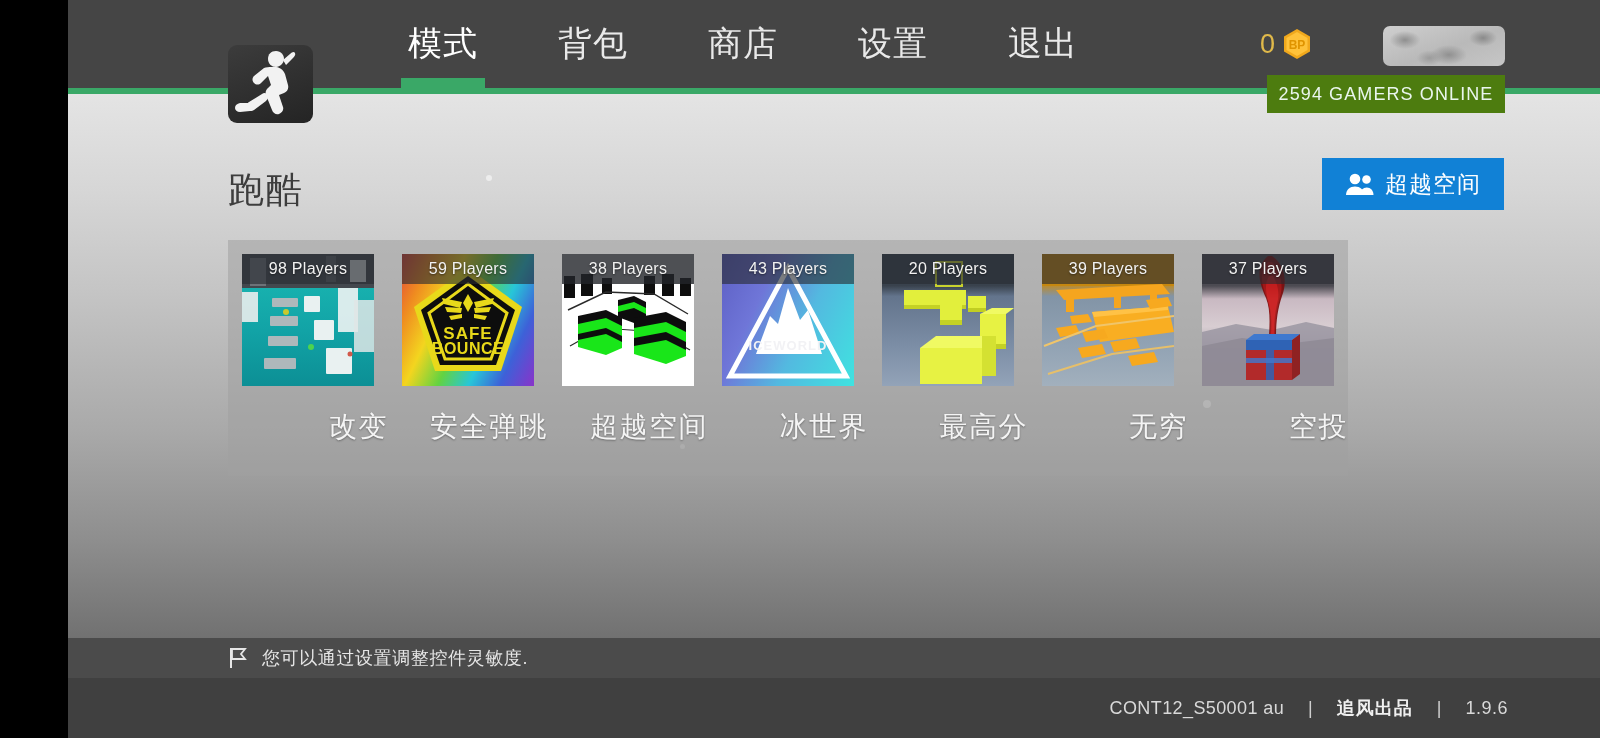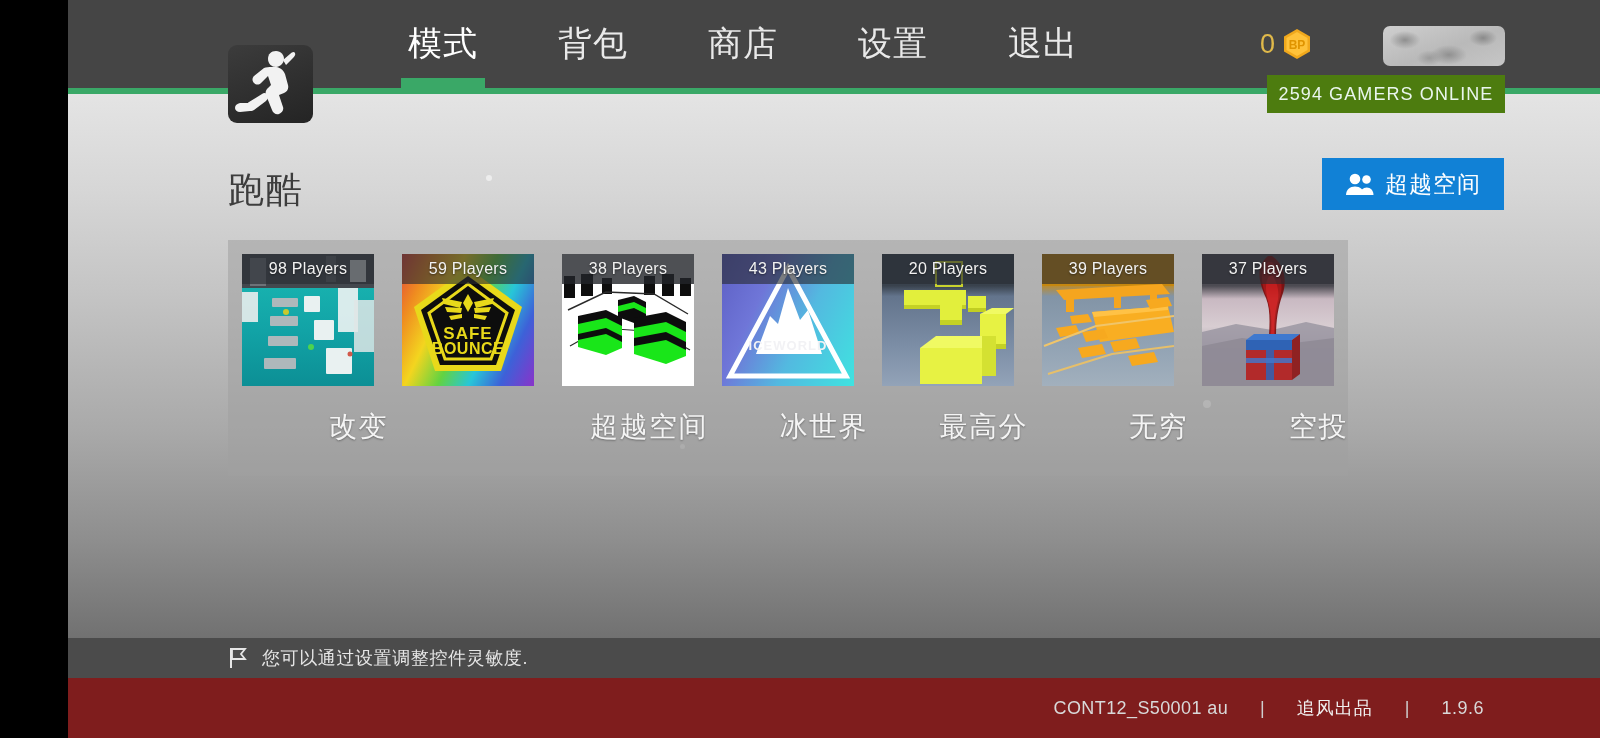--- a/index.html
+++ b/index.html
@@ -162,29 +162,29 @@
   .tip-bar {
     position: absolute; left: 0; top: 638px; width: 1532px; height: 40px;
     background: #4b4b4b;
     display: flex; align-items: center;
   }
   .tip-flag { margin-left: 160px; margin-right: 14px; display: block; }
   .tip-text { color: #e6e6e6; font-size: 18px; letter-spacing: 0.6px; }
 
   .footer {
     position: absolute; left: 0; top: 678px; width: 1532px; height: 60px;
-    background: #7f1d1d;
+    background: #404040;
     display: flex; align-items: center; justify-content: flex-end;
-    padding-right: 116px;
-    gap: 12px;
+    padding-right: 92px;
+    gap: 4px;
   }
   .footer span { color: #d9d9d9; font-size: 18px; }
   .footer .sess { letter-spacing: 0.4px; }
   .footer .sep { margin: 0 20px; color: #cfcfcf; }
-  .footer .brand { color: #f0f0f0; font-weight: normal; letter-spacing: 1px; }
+  .footer .brand { color: #f0f0f0; font-weight: bold; letter-spacing: 1px; }
   .footer .ver { letter-spacing: 0.5px; }
 </style>
 </head>
 <body>
 
 <div id="screen">
 
   <div class="letterbox-left"></div>
 
   <div class="app">
@@ -308,20 +308,21 @@
                   <path d="M72 60 L85 62 L83 66 L72 64 Z"></path>
                 </g>
                 <text x="66" y="85" font-family="Liberation Sans, sans-serif" font-size="17" font-weight="bold" fill="#e8d91a" text-anchor="middle" letter-spacing="1">SAFE</text>
                 <text x="66" y="100" font-family="Liberation Sans, sans-serif" font-size="16" font-weight="bold" fill="#e8d91a" text-anchor="middle" letter-spacing="0.5">BOUNCE</text>
               </svg>
             </div>
             <div class="player-band">
               <span>59 Players</span>
             </div>
           </div>
+          <div class="card-name">安全弹跳</div>
         </div>
 
         <div class="card">
           <div class="thumb">
             <div class="art" style="background:#ffffff;">
               <svg viewBox="0 0 132 132" width="132" height="132">
                 <rect x="0" y="0" width="132" height="30" fill="#8d8d8d"></rect>
                 <g fill="#0e0e0e">
                   <rect x="2" y="22" width="11" height="22"></rect>
                   <rect x="19" y="20" width="12" height="22"></rect>

